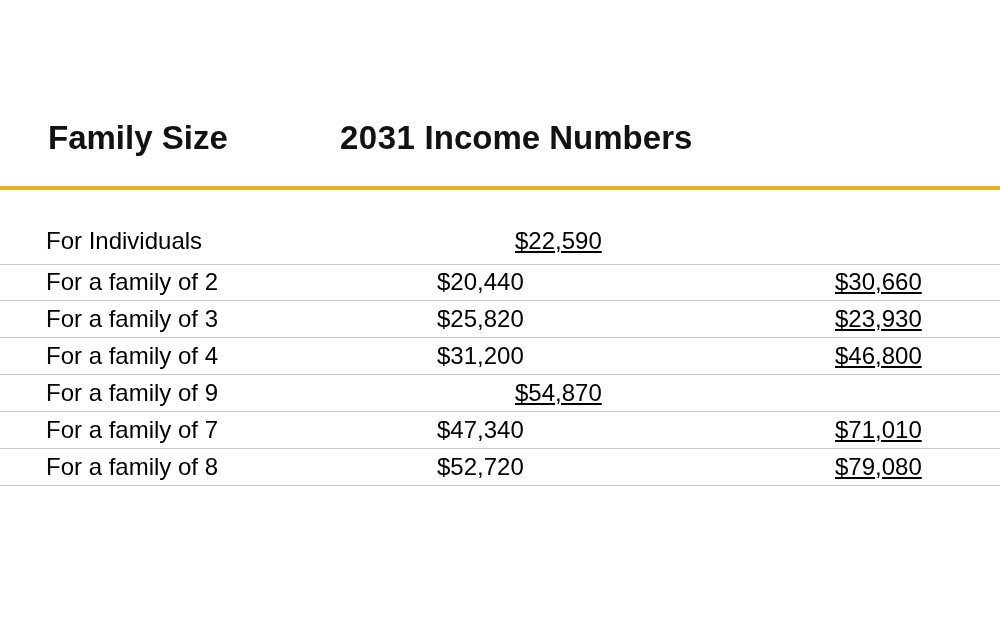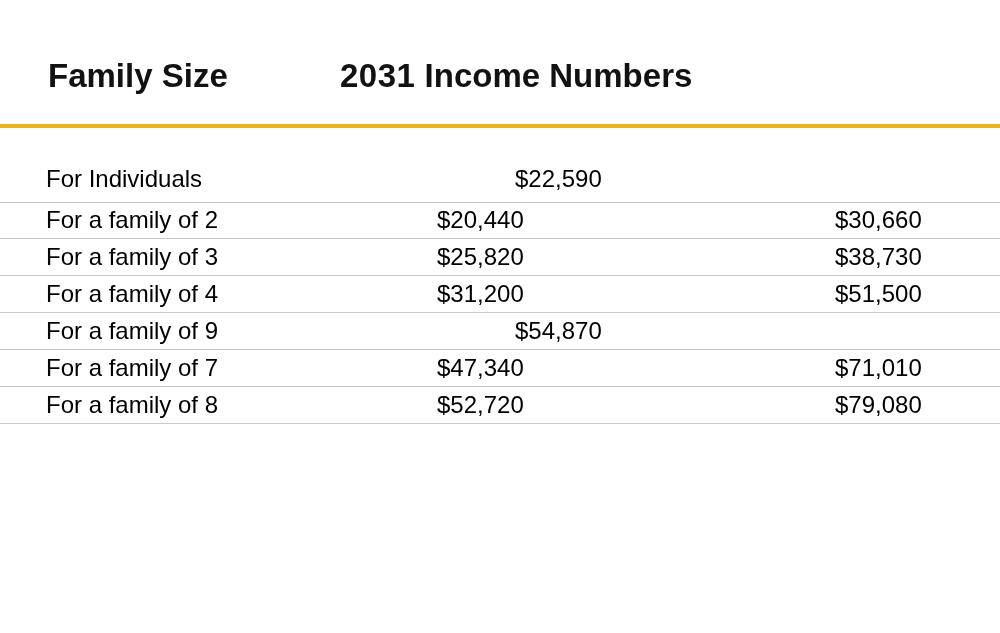--- a/index.html
+++ b/index.html
@@ -15,21 +15,21 @@
     position: relative;
     width: 1000px;
     height: 633px;
     background: #ffffff;
   }
   .grid3 {
     display: grid;
     grid-template-columns: 340px 320px 1fr;
   }
   .header-row {
-    padding-top: 56px;
+    padding-top: 118px;
     align-items: center;
   }
   .hcell {
     font-size: 33px;
     font-weight: 700;
     color: #121212;
     line-height: 1.2;
     white-space: nowrap;
   }
   .h1 { padding-left: 48px; text-align: left; }
@@ -56,21 +56,21 @@
   }
   .cell {
     font-size: 24px;
     font-weight: 400;
     color: #000000;
     line-height: 1.1;
     white-space: nowrap;
   }
   .c1 { padding-left: 46px; }
   .c2 { padding-left: 97px; }
-  .c3 { padding-left: 175px; }
+  .c3 { padding-left: 175px; text-decoration: underline; }
 </style>
 </head>
 <body>
 
 <div class="page">
 
   <div class="header-row grid3">
     <div class="hcell h1">Family Size</div>
     <div class="hcell h2"><span class="year">2031</span><span> Income Numbers</span></div>
   </div>
@@ -85,27 +85,27 @@
 
   <div class="row grid3">
     <div class="cell c1">For a family of 2</div>
     <div class="cell c2">$20,440</div>
     <div class="cell c3">$30,660</div>
   </div>
 
   <div class="row grid3">
     <div class="cell c1">For a family of 3</div>
     <div class="cell c2">$25,820</div>
-    <div class="cell c3">$38,730</div>
+    <div class="cell c3">$23,930</div>
   </div>
 
   <div class="row grid3">
     <div class="cell c1">For a family of 4</div>
     <div class="cell c2">$31,200</div>
-    <div class="cell c3">$51,500</div>
+    <div class="cell c3">$46,800</div>
   </div>
 
   <div class="row grid3">
     <div class="cell c1">For a family of 9</div>
     <div class="cell c3">$54,870</div>
   </div>
 
 
   <div class="row grid3">
     <div class="cell c1">For a family of 7</div>

